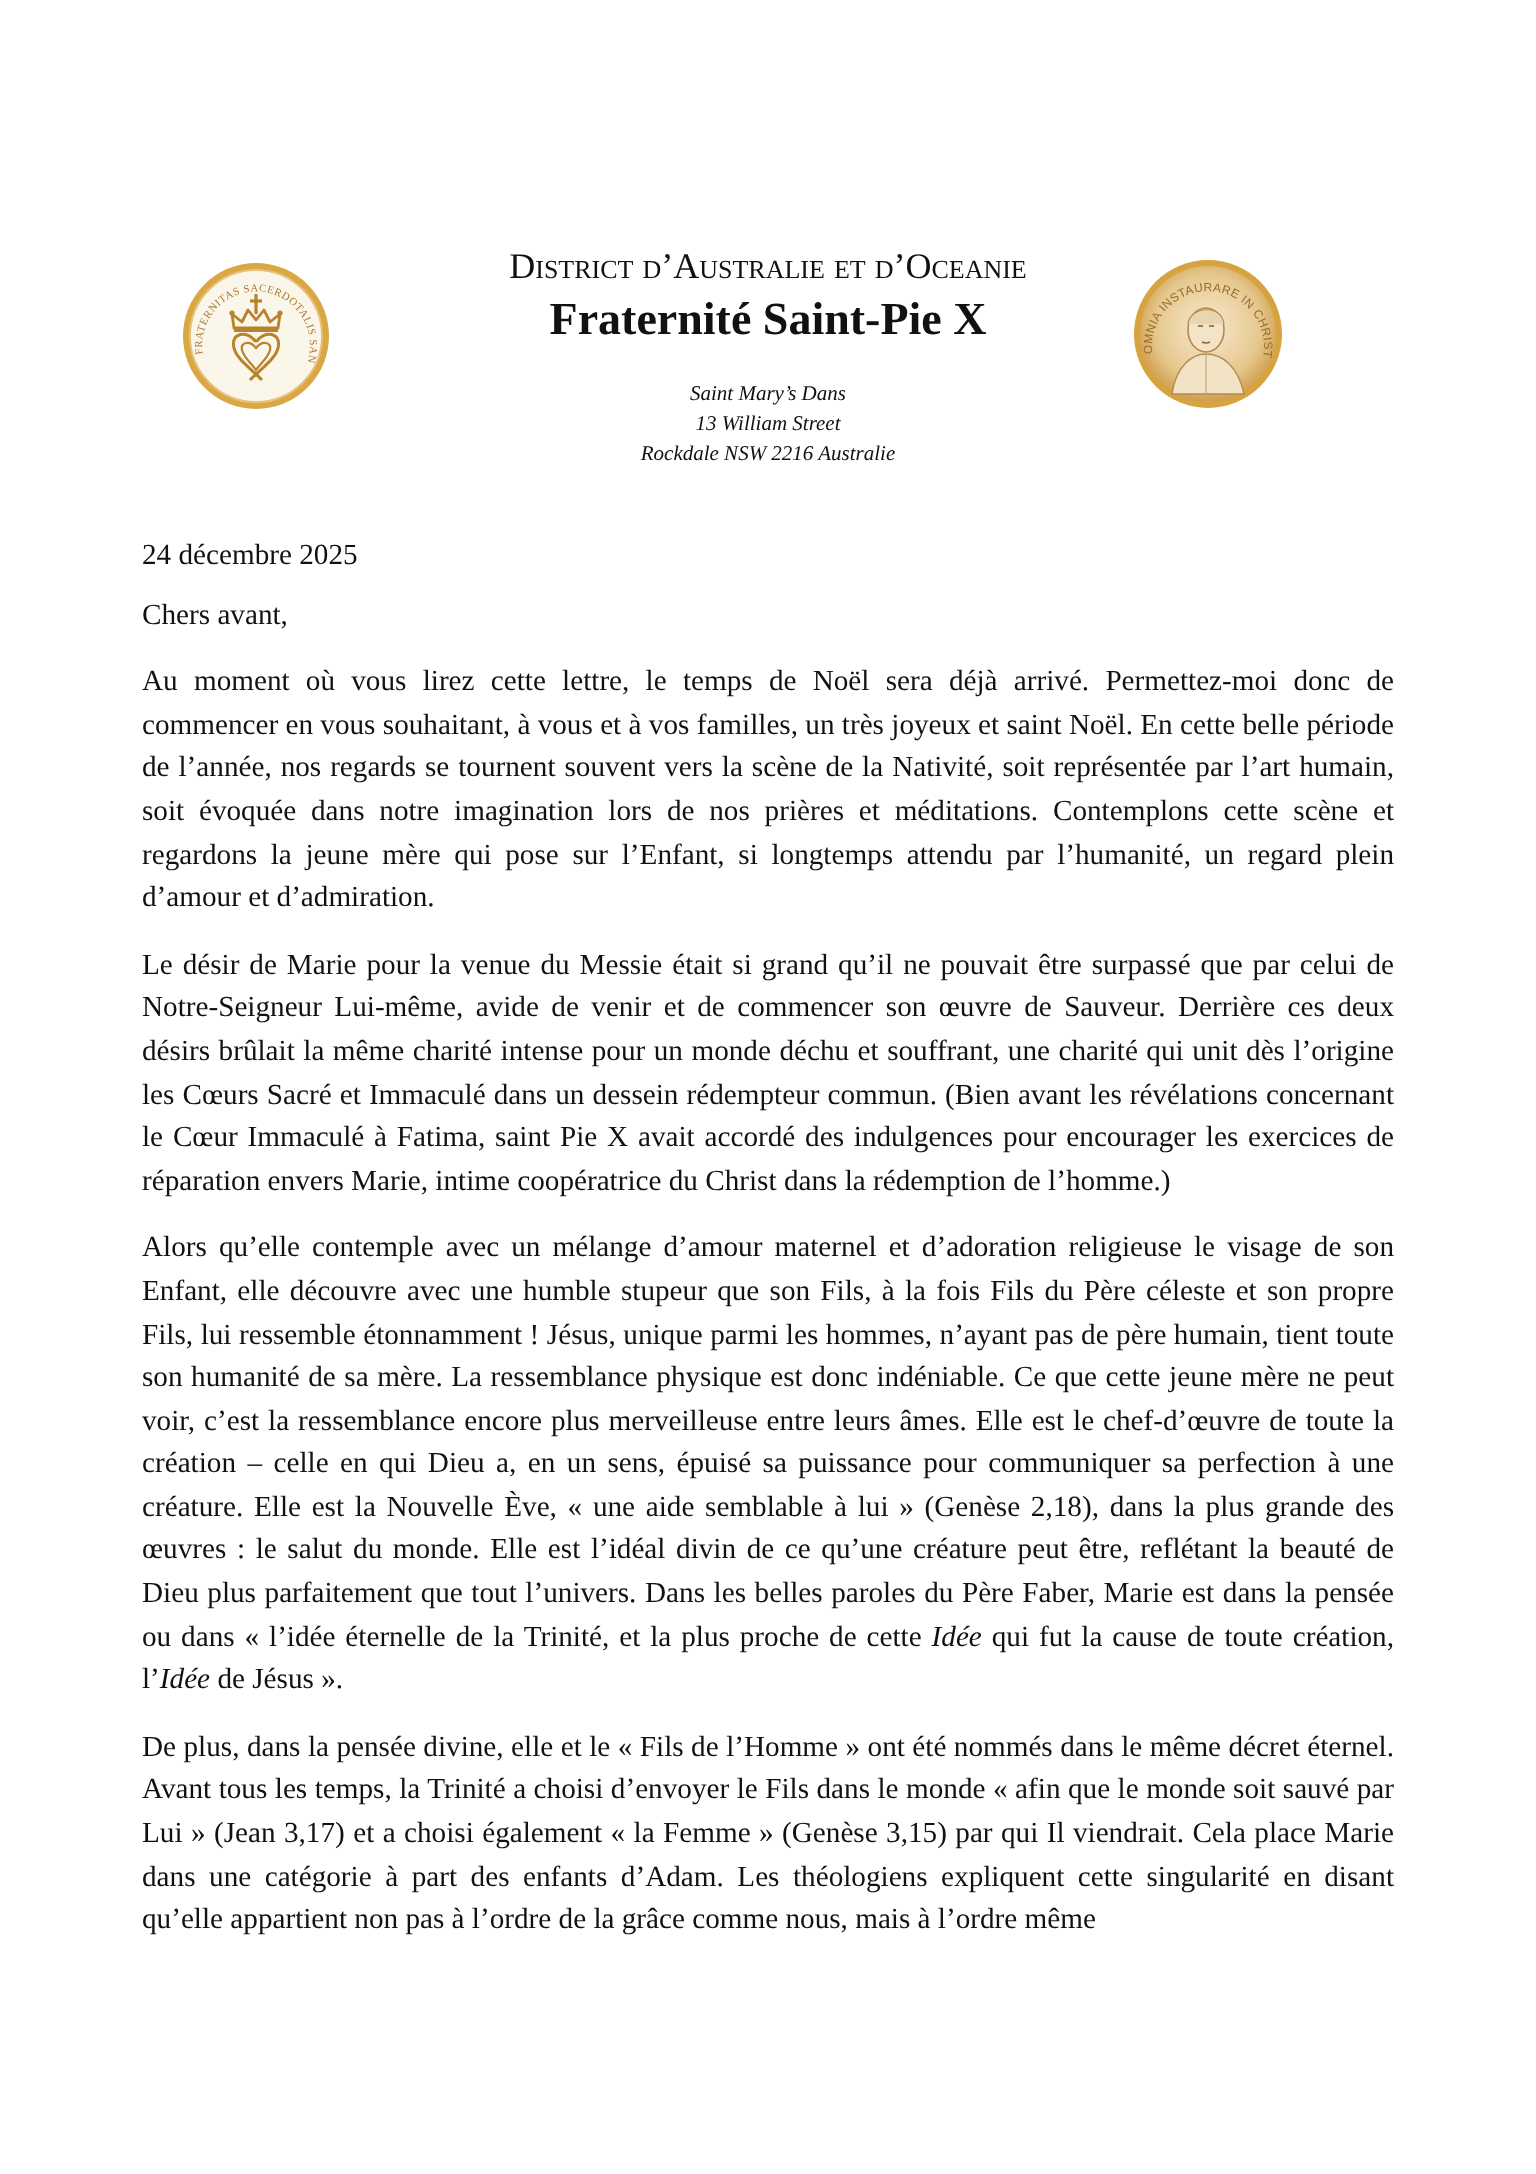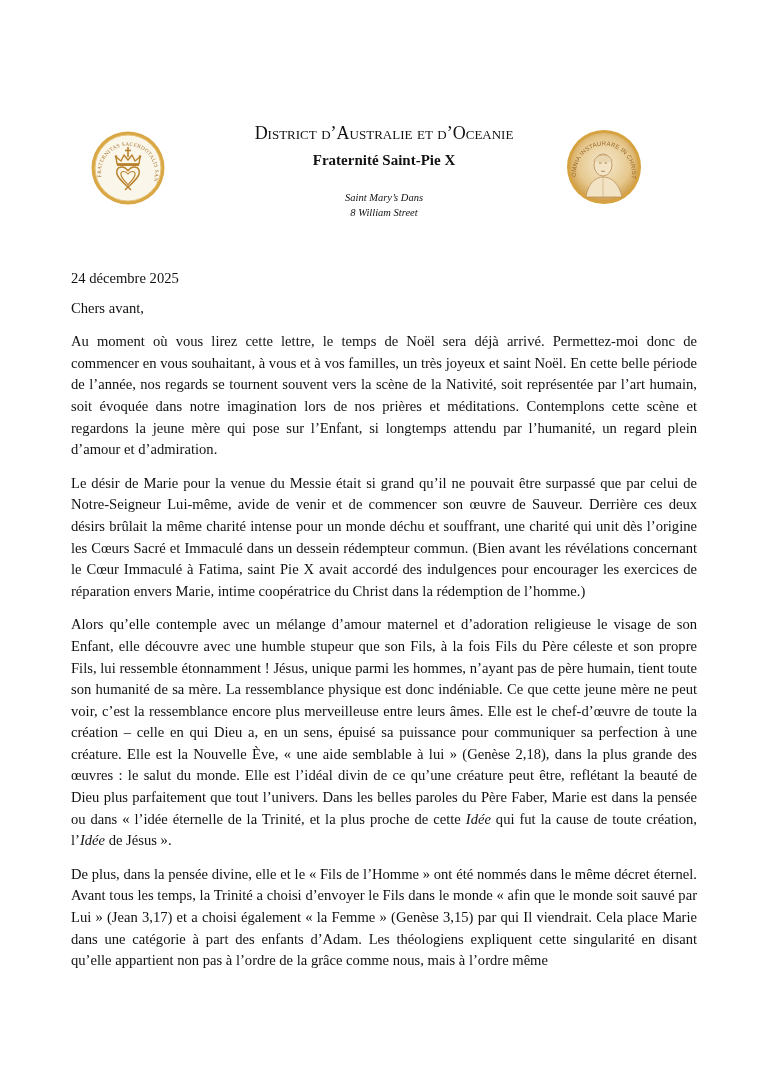--- a/index.html
+++ b/index.html
@@ -6,21 +6,21 @@
   body { width: 768px; height: 1087px; position: relative; overflow: hidden; font-family: "Liberation Serif", serif; color: #111; }
   .page { position: absolute; left: 0; top: 0; width: 768px; height: 1087px; }
 
   .seal { position: absolute; width: 76px; height: 76px; border-radius: 50%; }
   .seal-left { left: 90px; top: 130px; }
   .seal-right { left: 566px; top: 129px; }
   .seal svg { width: 76px; height: 76px; display: block; }
 
   .header { position: absolute; left: 200px; width: 368px; top: 120px; text-align: center; }
   .district { font-size: 18px; letter-spacing: 0px; line-height: 26px; font-variant: small-caps; font-family: "Liberation Serif", serif; margin: 0; white-space: nowrap; }
-  .fraternite { font-size: 15px; font-weight: bold; line-height: 24px; margin-top: 2px; white-space: nowrap; }
+  .fraternite { font-size: 23px; font-weight: bold; line-height: 24px; margin-top: 2px; white-space: nowrap; }
   .address { margin-top: 18px; font-style: italic; font-size: 10.5px; line-height: 15px; }
   .address div { white-space: nowrap; }
 
   .body { position: absolute; left: 71px; width: 626px; top: 268px; font-size: 14.6px; line-height: 21.6px; text-align: justify; }
   .date { margin: 0 0 8px 0; }
   .salutation { margin: 0 0 12px 0; }
   .para { margin: 0 0 12px 0; }
   .para em { }
 </style>
 </head>
@@ -50,21 +50,22 @@
       <path d="M38 41 C42 35, 51 36, 49 44 C48 49, 41 54, 35 60" fill="none" stroke="#b9822c" stroke-width="1.5"></path>
       <path d="M38 44 C35 40, 30 41, 31 45 C32 49, 36 52, 38 55 C40 52, 44 49, 45 45 C46 41, 41 40, 38 44 Z" fill="none" stroke="#b9822c" stroke-width="1.1"></path>
     </svg>
   </div>
 
   <div class="header">
     <div class="district">District d’Australie et d’Oceanie</div>
     <div class="fraternite">Fraternité Saint-Pie X</div>
     <div class="address">
       <div>Saint Mary’s Dans</div>
-      <div>8 William Street</div>
+      <div>13 William Street</div>
+      <div>Rockdale NSW 2216 Australie</div>
     </div>
   </div>
 
   <div class="seal seal-right">
     <svg viewBox="0 0 76 76">
       <defs>
         <radialGradient id="goldg" cx="50%" cy="45%" r="55%">
           <stop offset="0%" stop-color="#f6ead0"></stop>
           <stop offset="70%" stop-color="#e6c88e"></stop>
           <stop offset="100%" stop-color="#cf9e4c"></stop>

